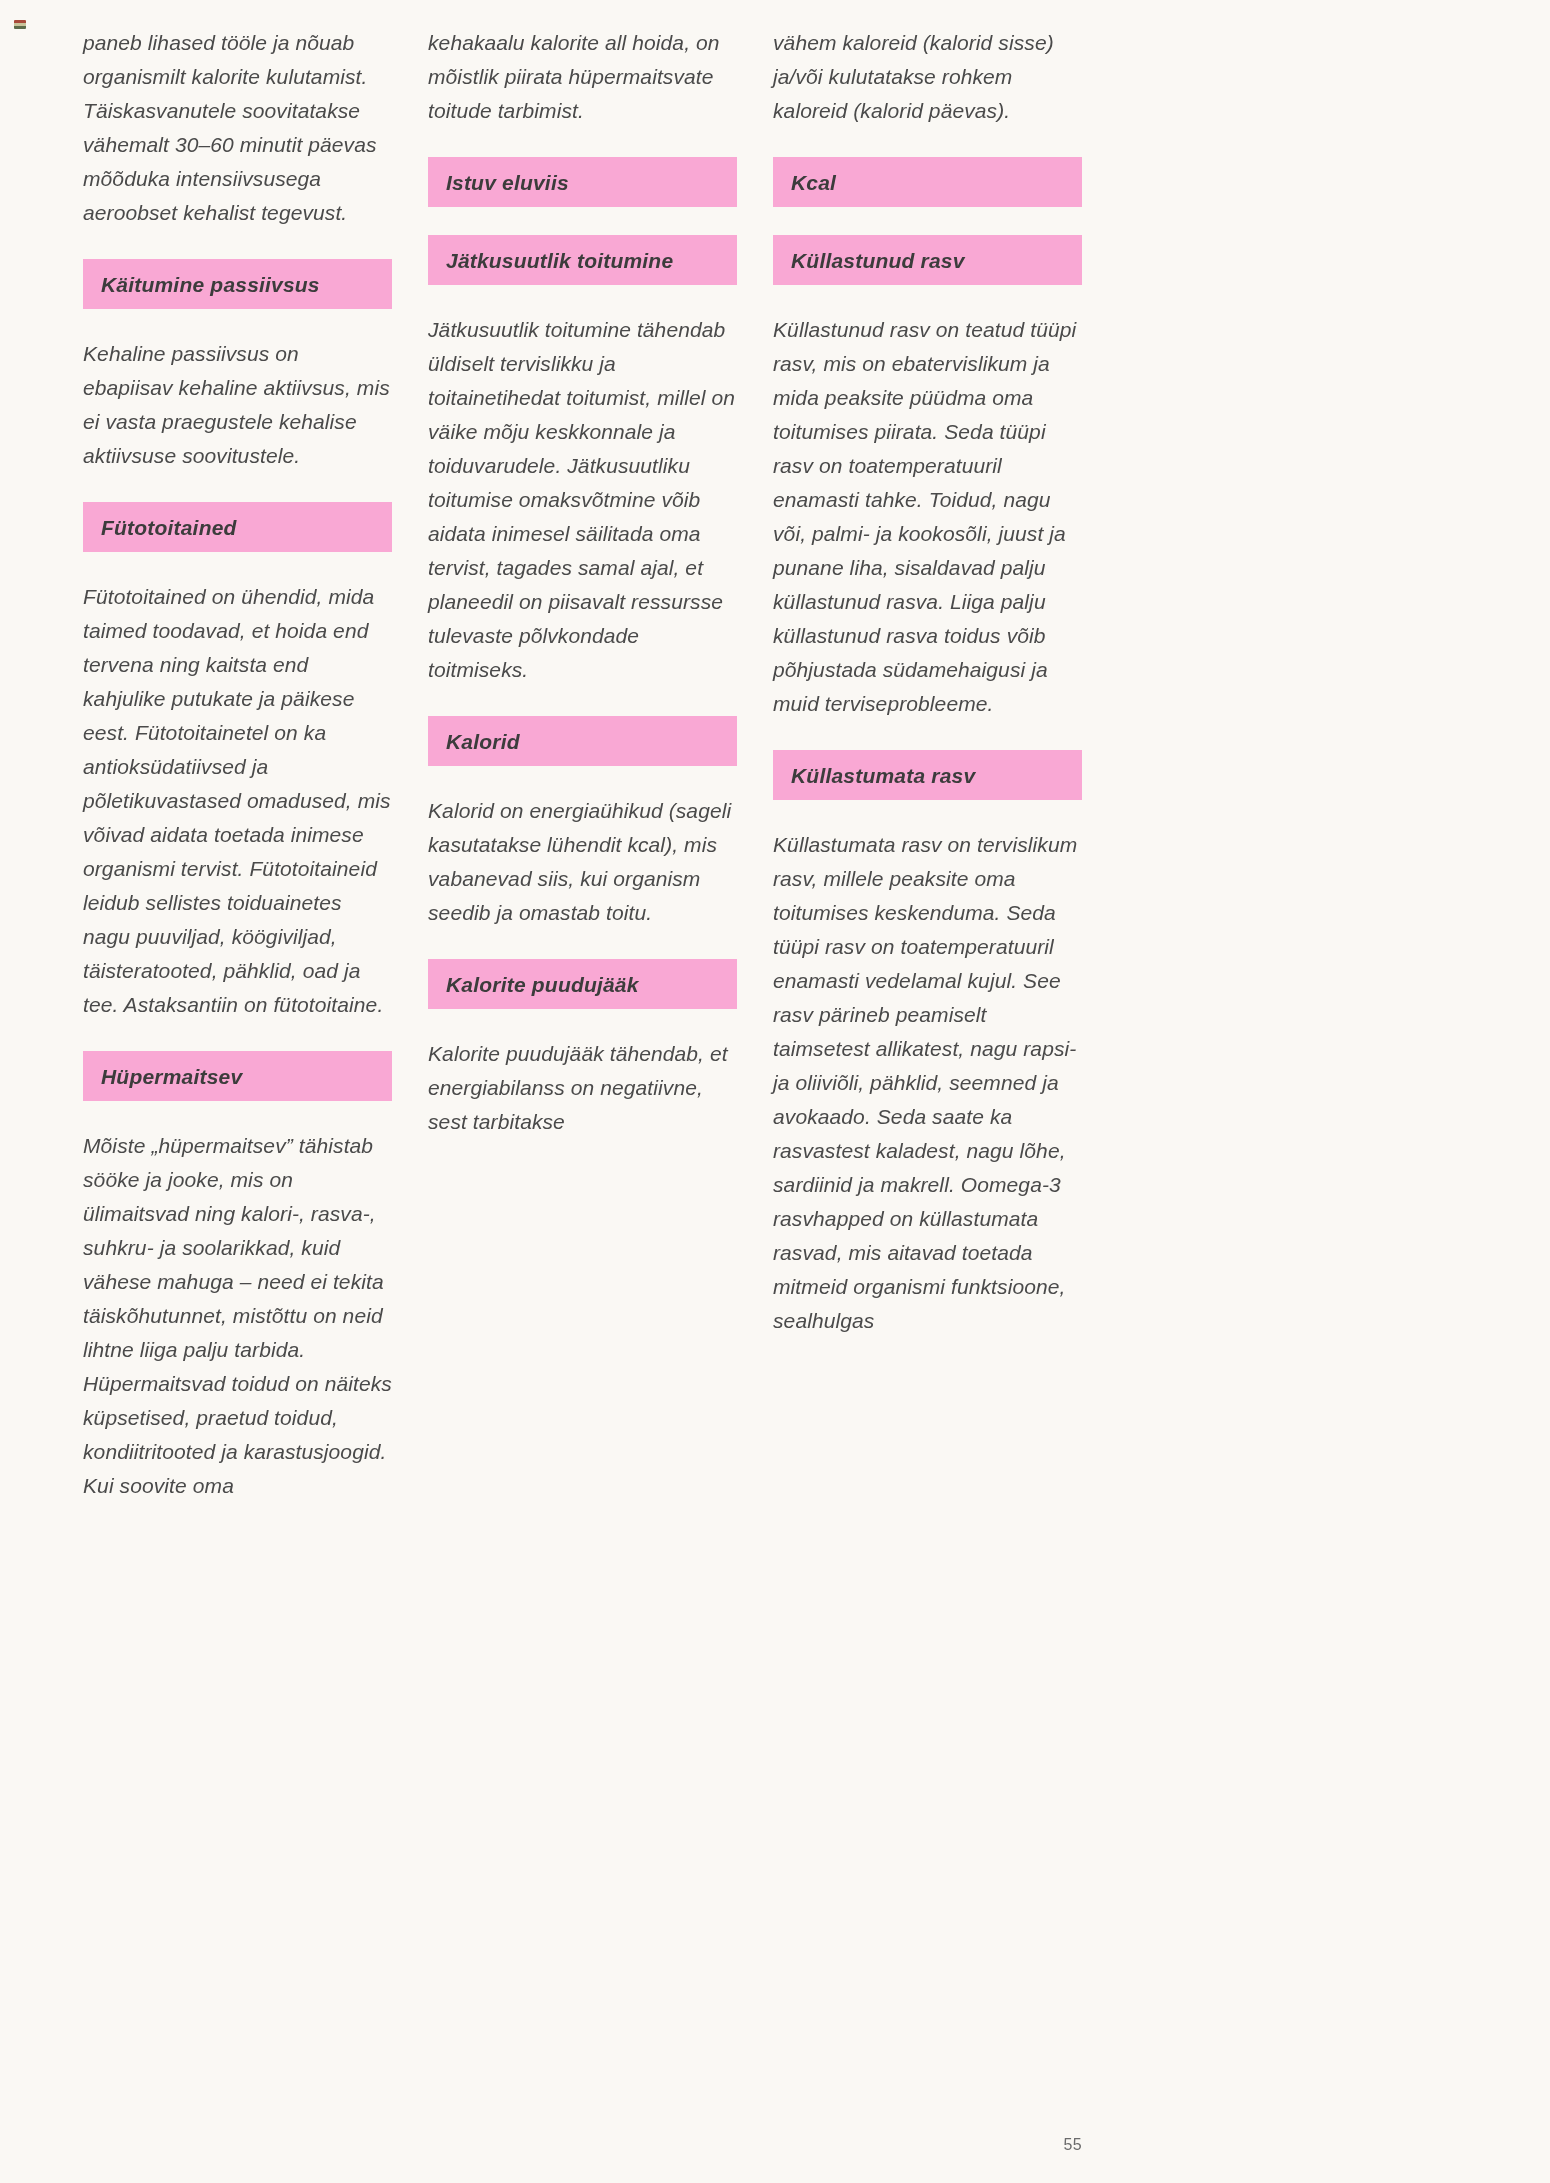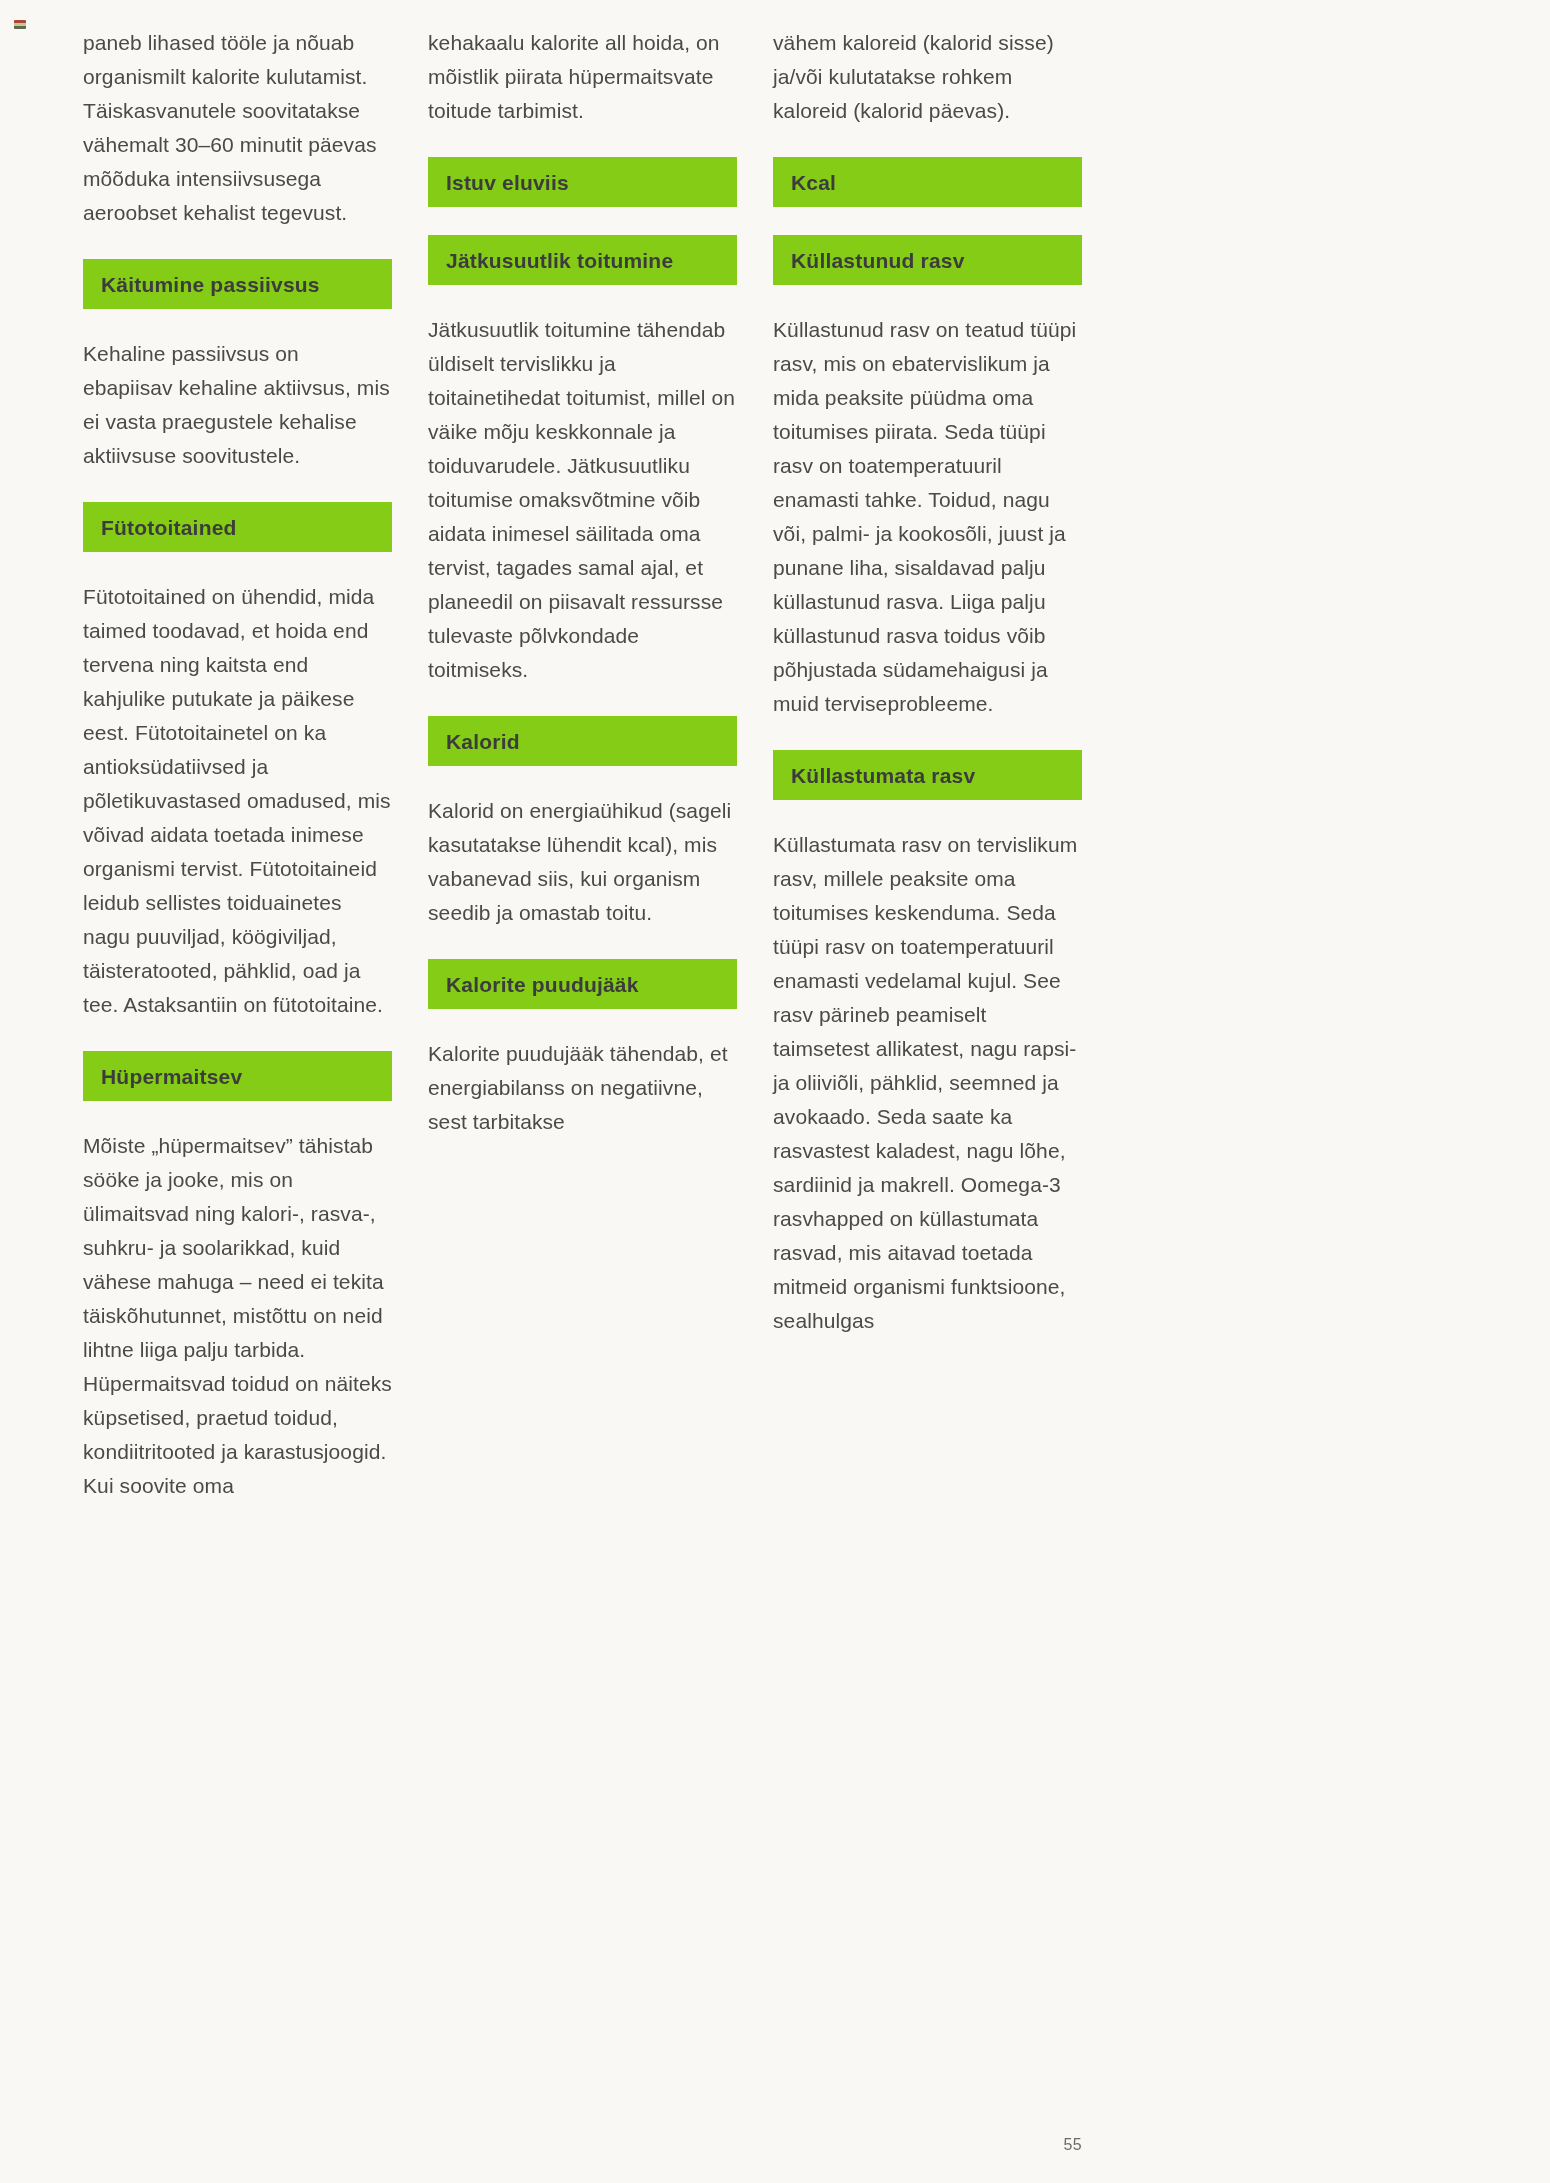--- a/index.html
+++ b/index.html
@@ -37,32 +37,33 @@
   .columns {
     position: absolute;
     left: 83px;
     top: 26px;
     display: flex;
     gap: 36px;
   }
 
   .col {
     width: 309px;
+    font-style: italic;
   }
 
   .para {
     font-size: 21px;
     line-height: 34px;
     color: #4a4a4a;
     margin: 0 0 29px 0;
     letter-spacing: 0.1px;
   }
 
   .heading {
-    background: #84cc16;
+    background: #f9a8d4;
     color: #3c3c3c;
     font-size: 21px;
     font-weight: 700;
     line-height: 21px;
     padding: 15px 18px 14px 18px;
     margin: 3px 0 28px 0;
     letter-spacing: 0.2px;
   }
 
   .page-number {

